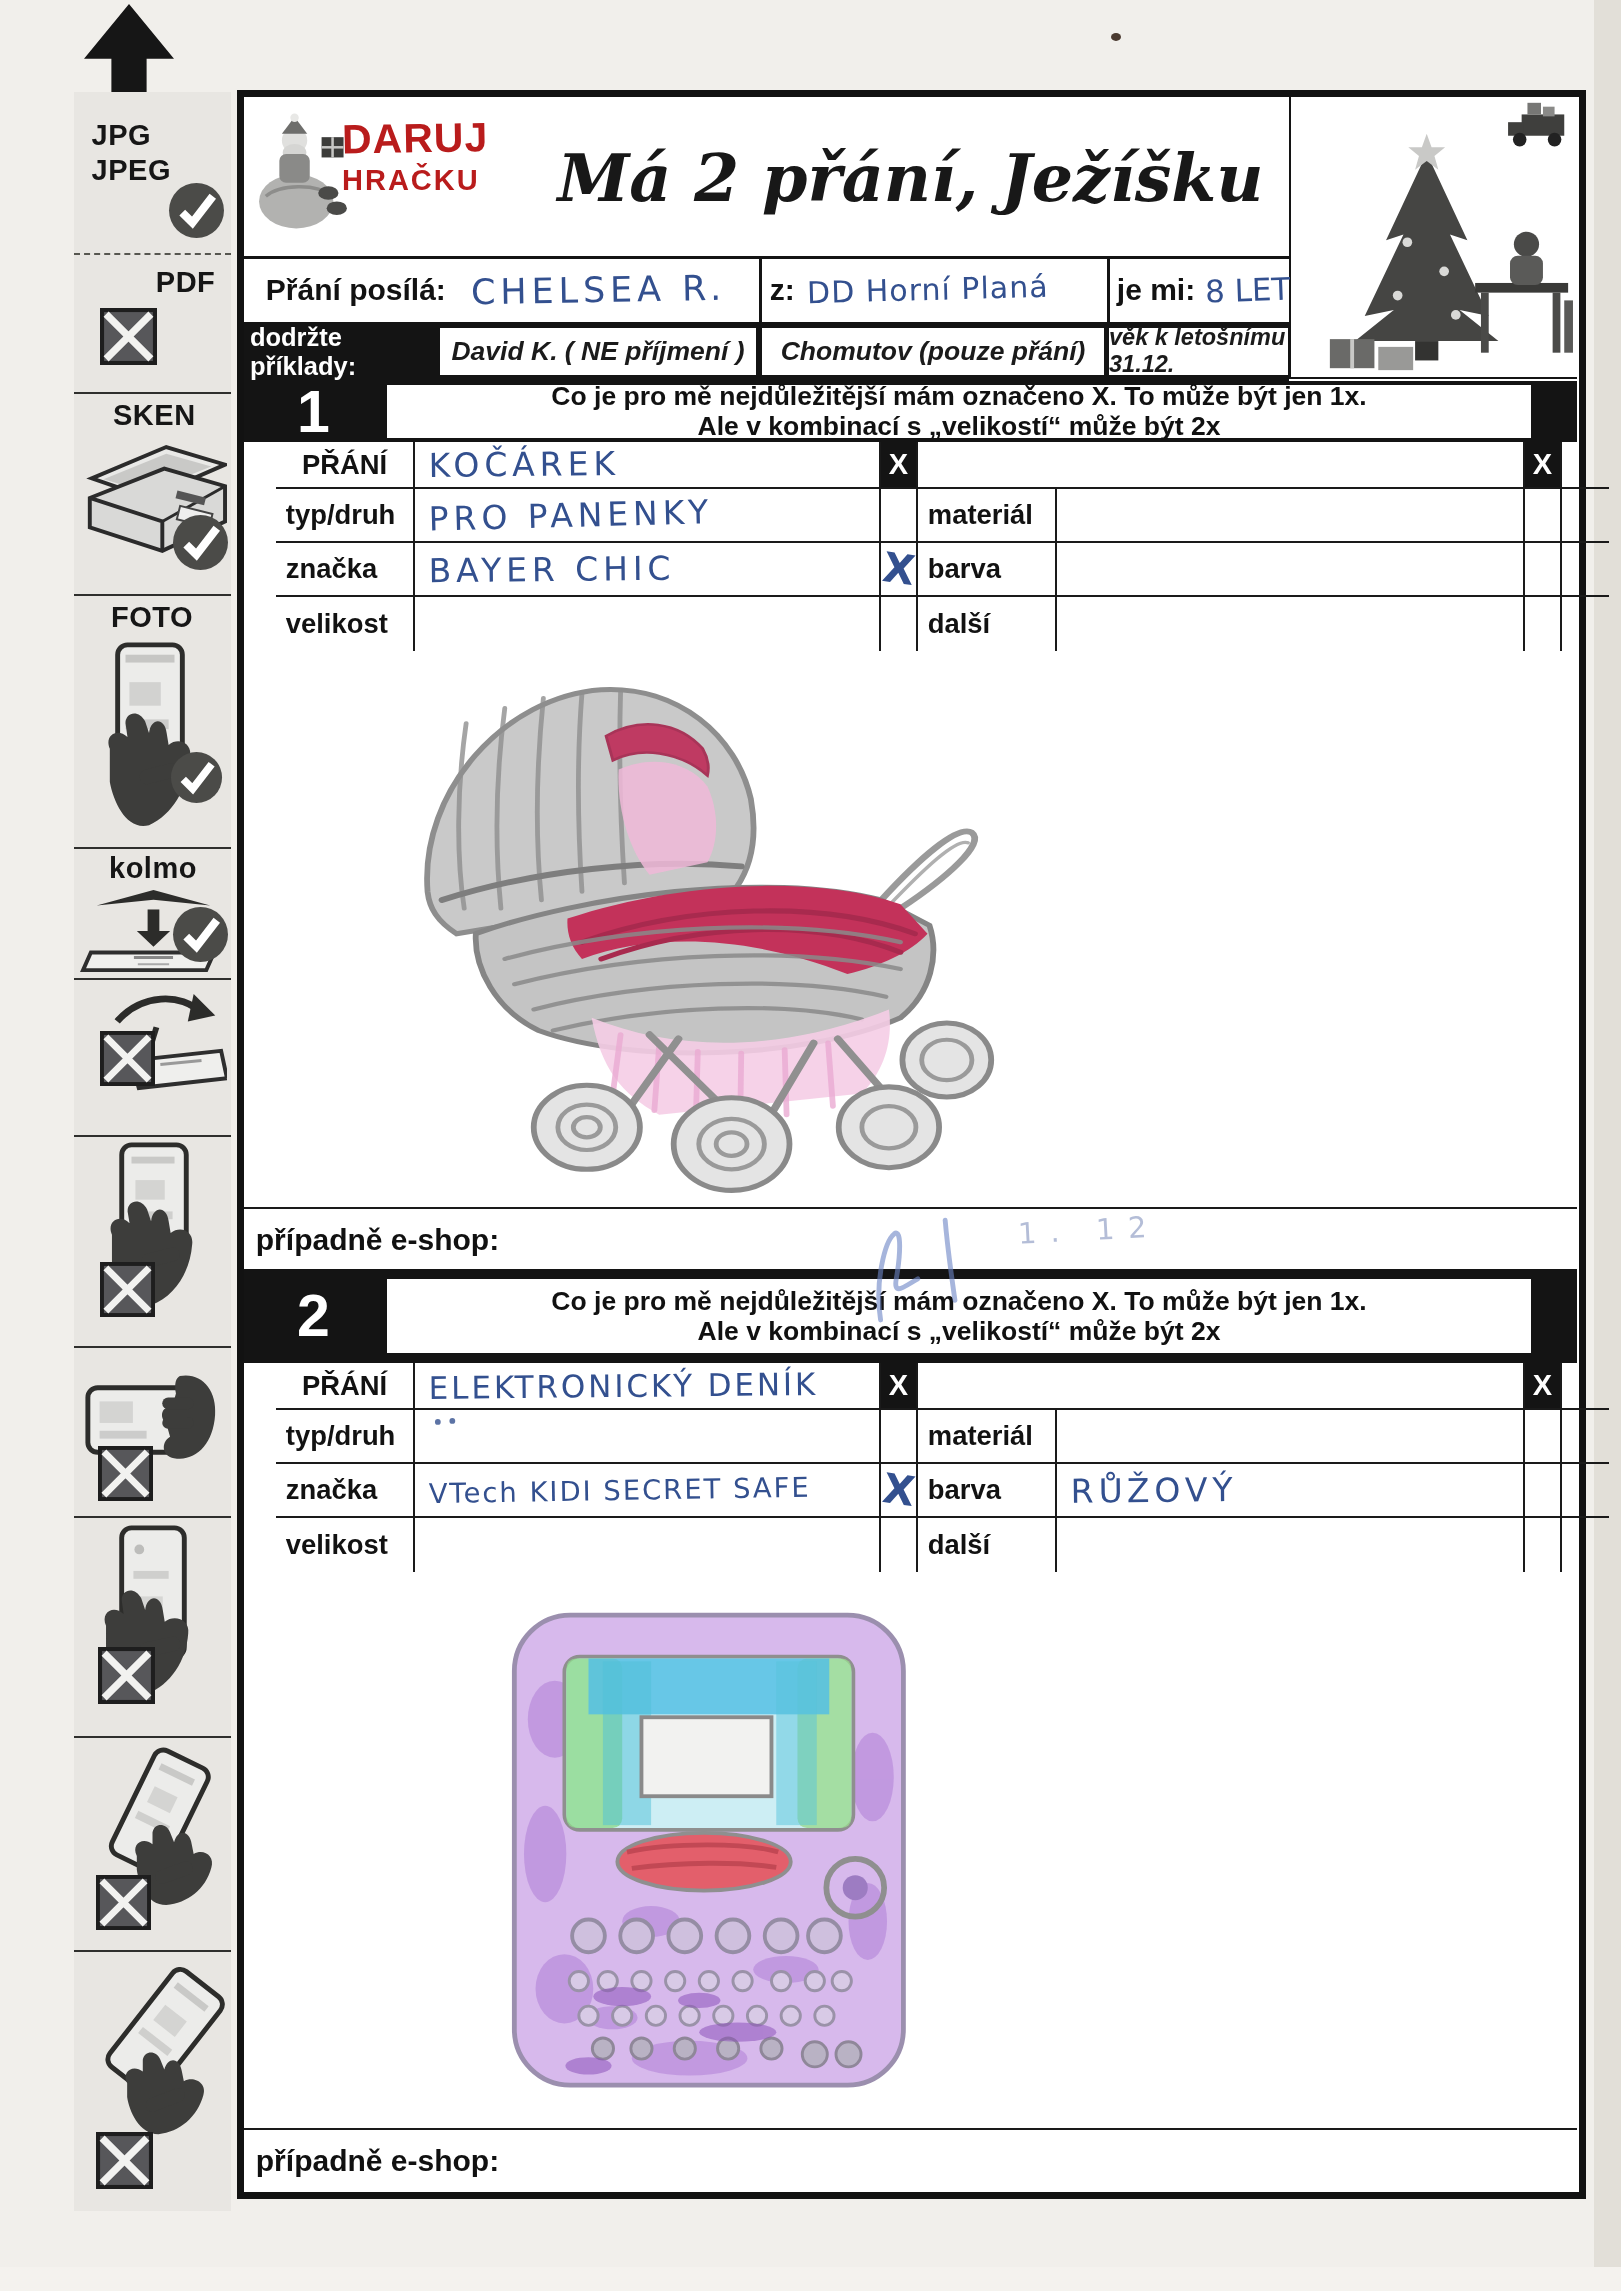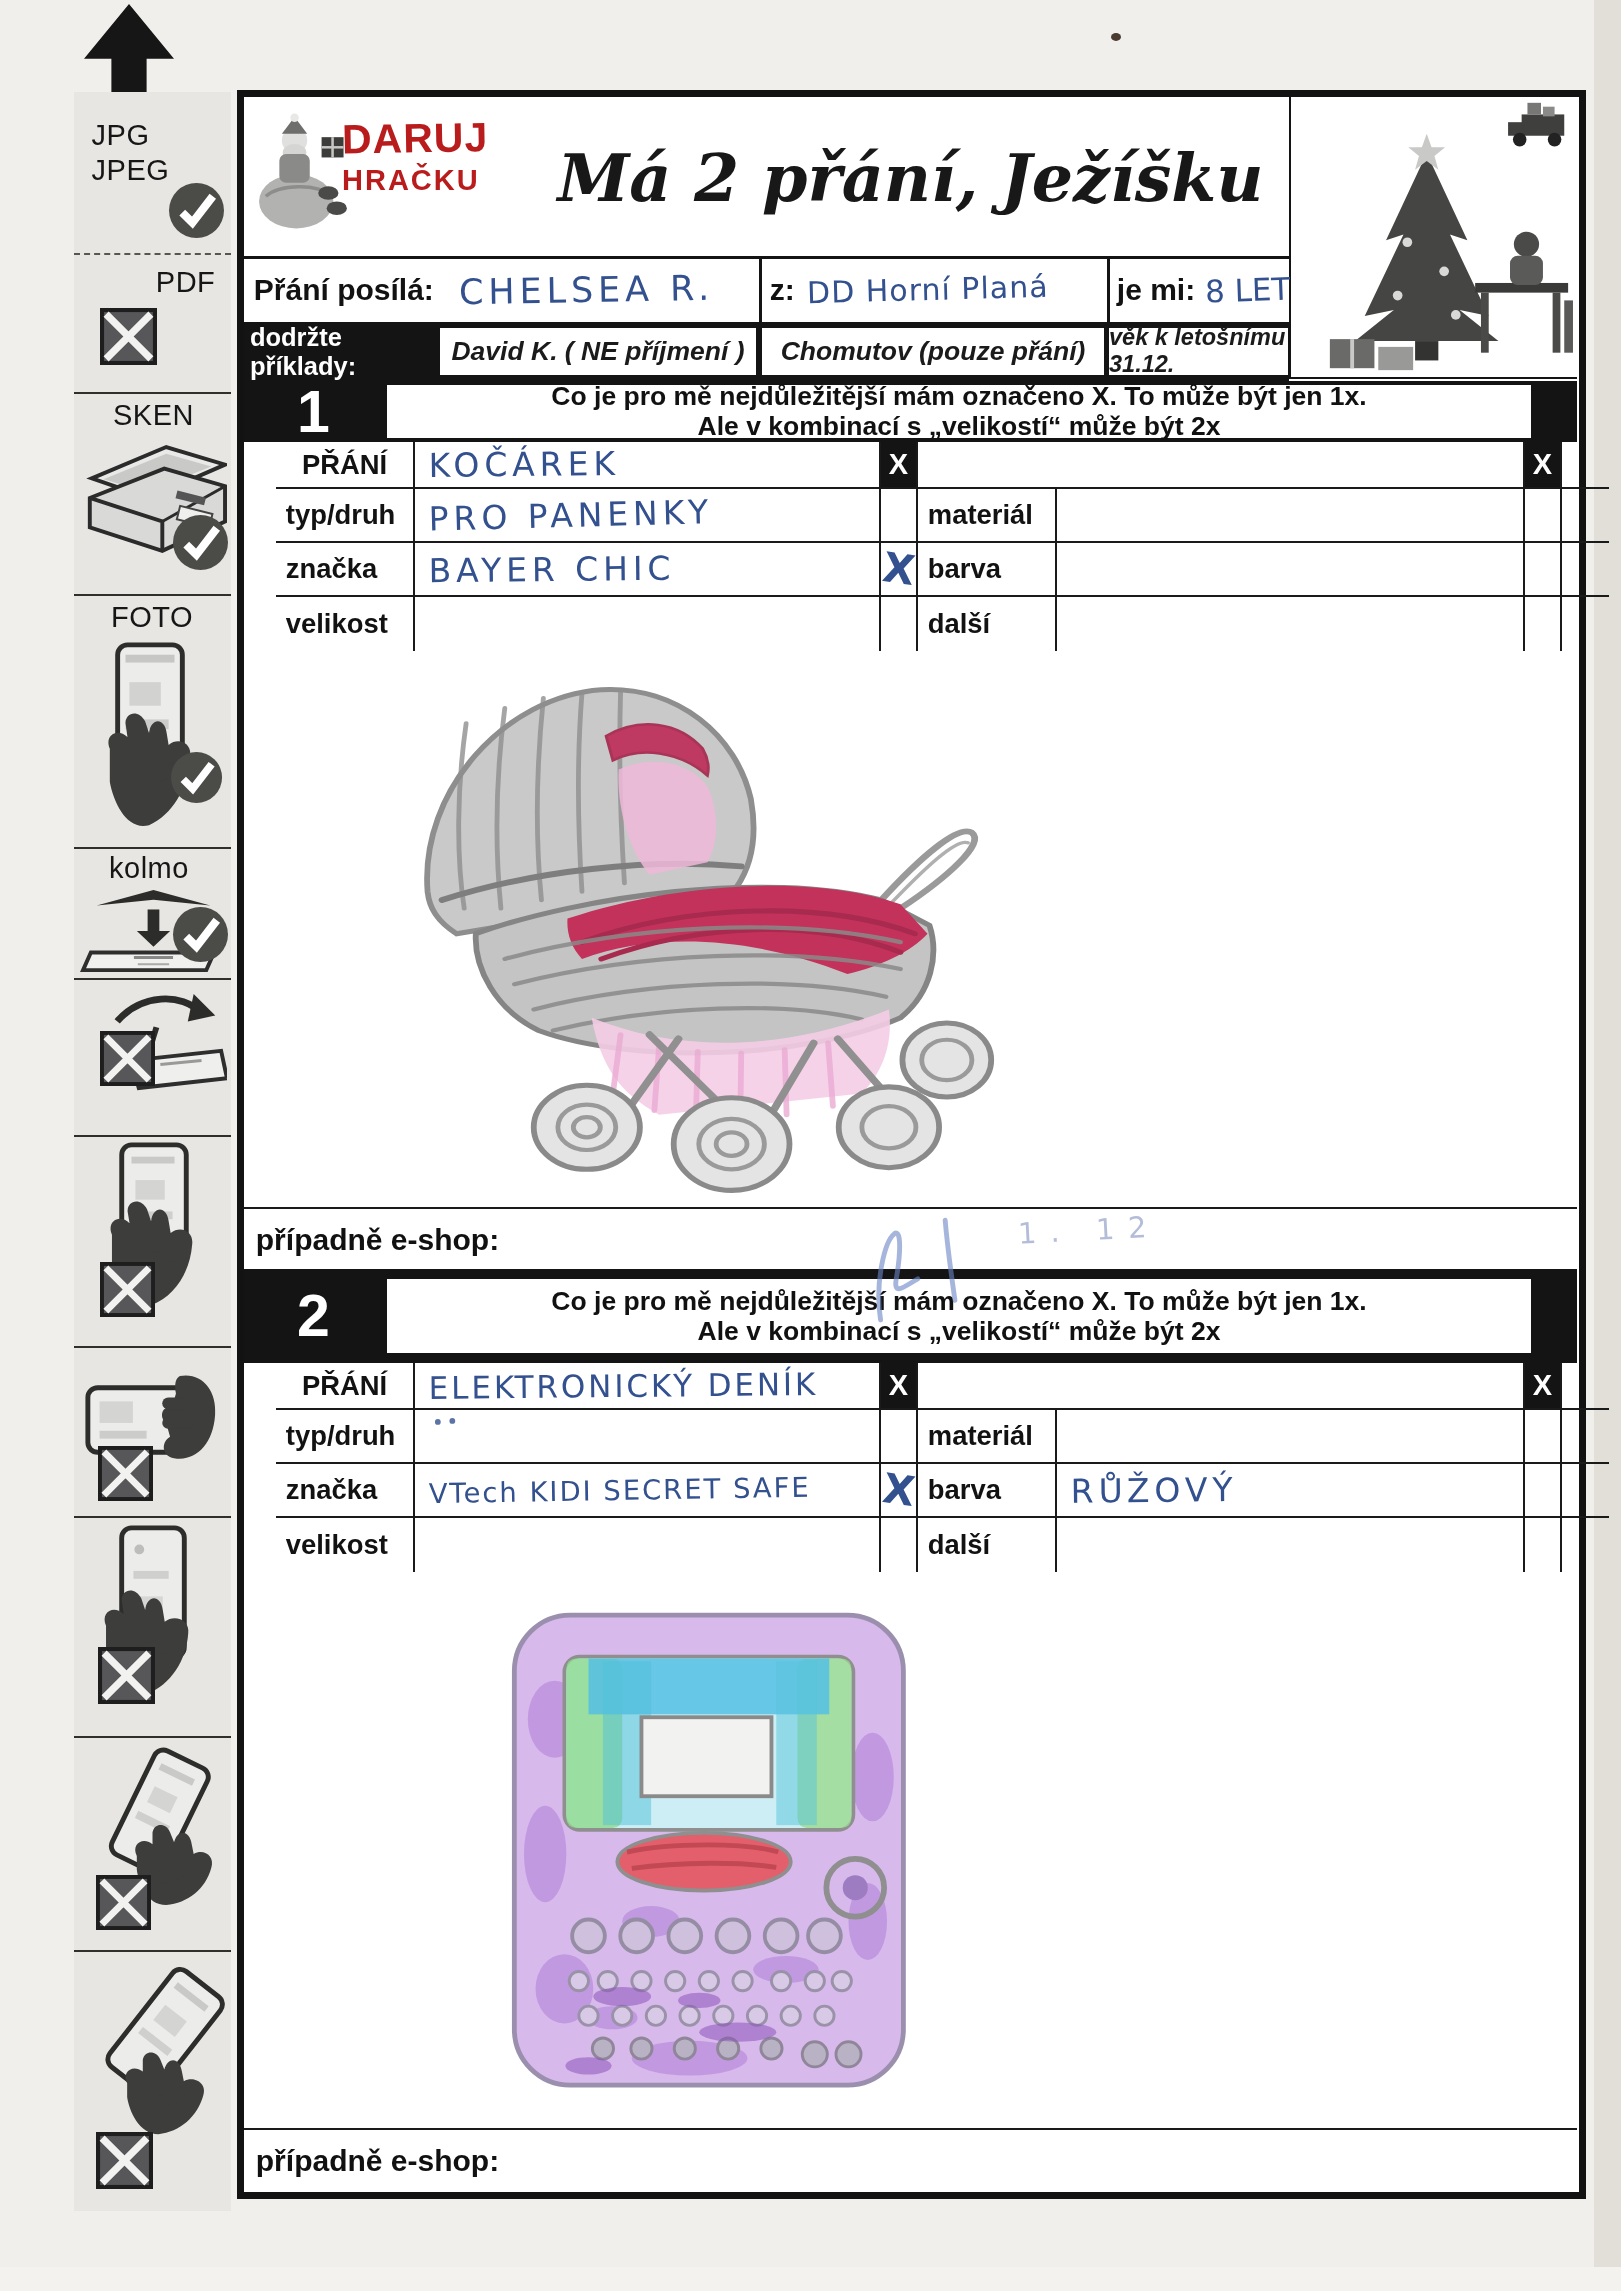--- a/index.html
+++ b/index.html
@@ -12,21 +12,21 @@
   .abs{position:absolute;}
   .page-edge-right{position:absolute;right:0;top:0;width:27.4px;height:100%;background:#e2dfd8;}
   .page-edge-bottom{position:absolute;left:0;bottom:0;width:100%;height:25.5px;background:#f4f2ee;}
   .speck{position:absolute;border-radius:50%;}
 
   
   #sidebar{left:74px;top:92px;width:157px;height:2119px;background:#e8e6e2;}
   .sb-item{position:relative;width:100%;border-bottom:2.9px solid #2f2f2d;box-sizing:border-box;}
   .sb-item.dashed{border-bottom:2.9px dashed #56564f;}
   .sb-item:last-child{border-bottom:none;}
-  .sb-label{position:absolute;font-weight:normal;color:#161616;font-size:29px;line-height:35px;letter-spacing:0.5px;}
+  .sb-label{position:absolute;font-weight:bold;color:#161616;font-size:29px;line-height:35px;letter-spacing:0.5px;}
   .mark{position:absolute;}
   .mark svg{display:block;width:100%;height:100%;}
 
   
   #form{left:237px;top:90px;width:1349px;height:2109px;background:#ffffff;border:7.8px solid #121212;box-sizing:border-box;}
   #form-inner{position:absolute;left:0;top:0;width:1333px;height:2094px;}
 
   .blackbar{background:#141414;}
   .cell-line{position:absolute;background:#141414;}
 
@@ -337,21 +337,21 @@
       <rect x="238" y="18" width="44" height="22" fill="#3f3f3d"></rect>
       <rect x="224" y="26" width="16" height="14" fill="#3f3f3d"></rect>
       <circle cx="236" cy="44" r="7" fill="#222"></circle>
           <circle cx="272" cy="44" r="7" fill="#222"></circle>
       <rect x="244" y="6" width="14" height="12" fill="#777775"></rect>
           <rect x="260" y="10" width="12" height="10" fill="#8a8a88"></rect>
     </svg>
   </div>
 
   <div class="cell-line" style="left:0;top:159px;width:1045px;height:2.9px;"></div>
-  <div class="info-row1-cell" style="left:0;width:515px;padding-left:9.8px;text-align:center;">
+  <div class="info-row1-cell" style="left:12px;width:515px;padding-left:9.8px;text-align:center;">
     <span class="info-label">Přání posílá:</span>
     <span class="hand caps" style="font-size:35px;margin-left:25.5px;transform:rotate(-1deg);">CHELSEA R.</span>
   </div>
   <div class="cell-line" style="left:515px;top:159px;width:2.9px;height:67px;"></div>
   <div class="info-row1-cell" style="left:518px;width:345px;padding-left:7.8px;">
     <span class="info-label">z:</span>
     <span class="hand" style="font-size:30px;margin-left:11.8px;transform:rotate(-1.5deg);letter-spacing:1px;">DD Horní Planá</span>
   </div>
   <div class="cell-line" style="left:863px;top:159px;width:2.9px;height:67px;"></div>
   <div class="info-row1-cell" style="left:865px;width:179px;padding-left:7.8px;">

